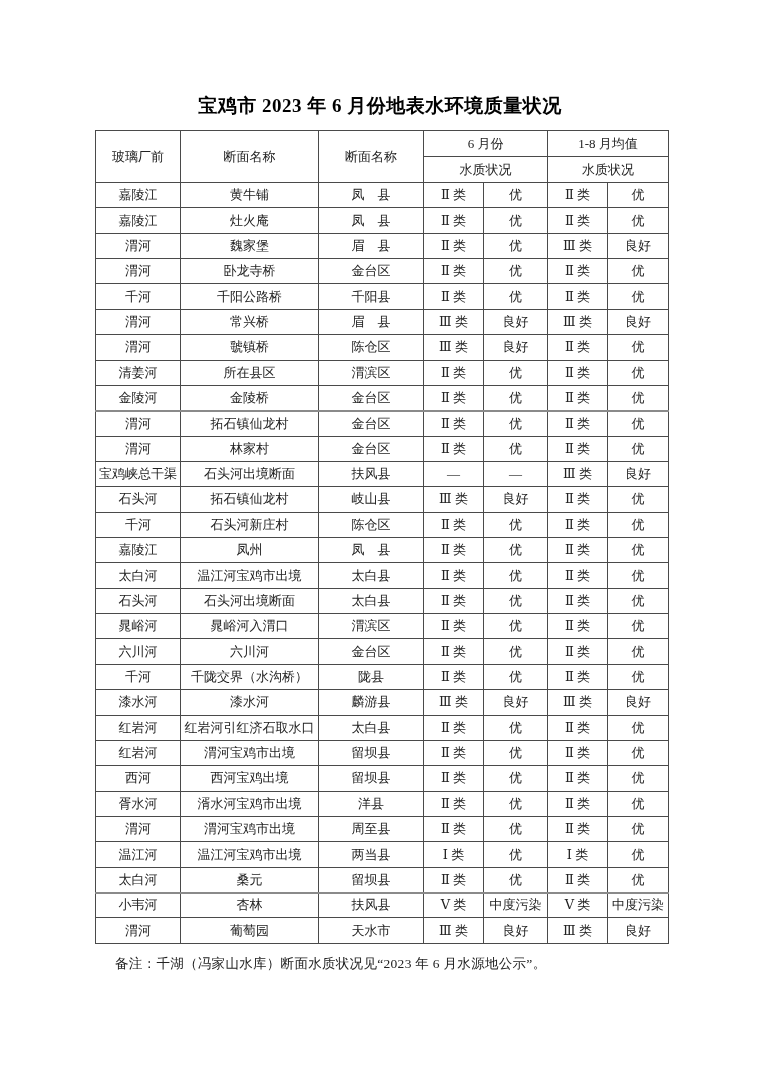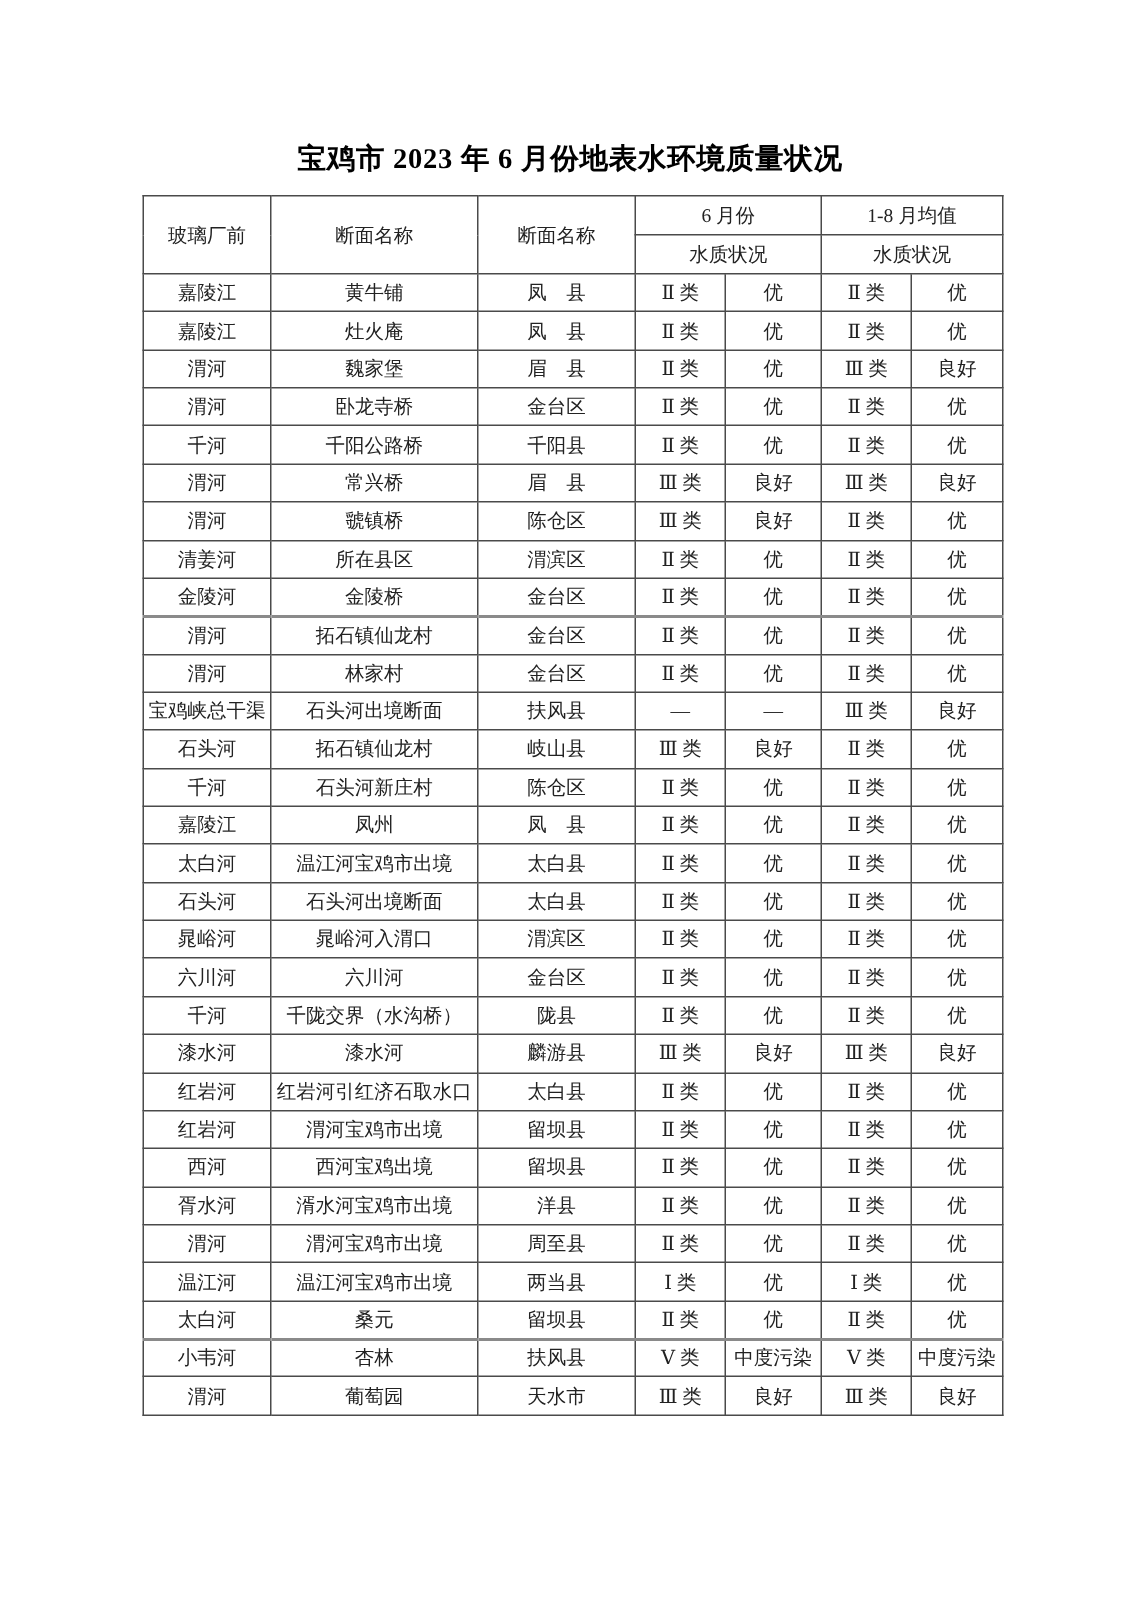--- a/index.html
+++ b/index.html
@@ -355,14 +355,15 @@
     <td>葡萄园</td>
     <td>天水市</td>
     <td>Ⅲ 类</td>
     <td>良好</td>
     <td>Ⅲ 类</td>
     <td>良好</td>
   </tr>
       </tbody>
   </table>
 
+  <div class="doc-note">备注：千湖（冯家山水库）断面水质状况见“2023 年 6 月水源地公示”。</div>
 
 </div>
 
 </body></html>

